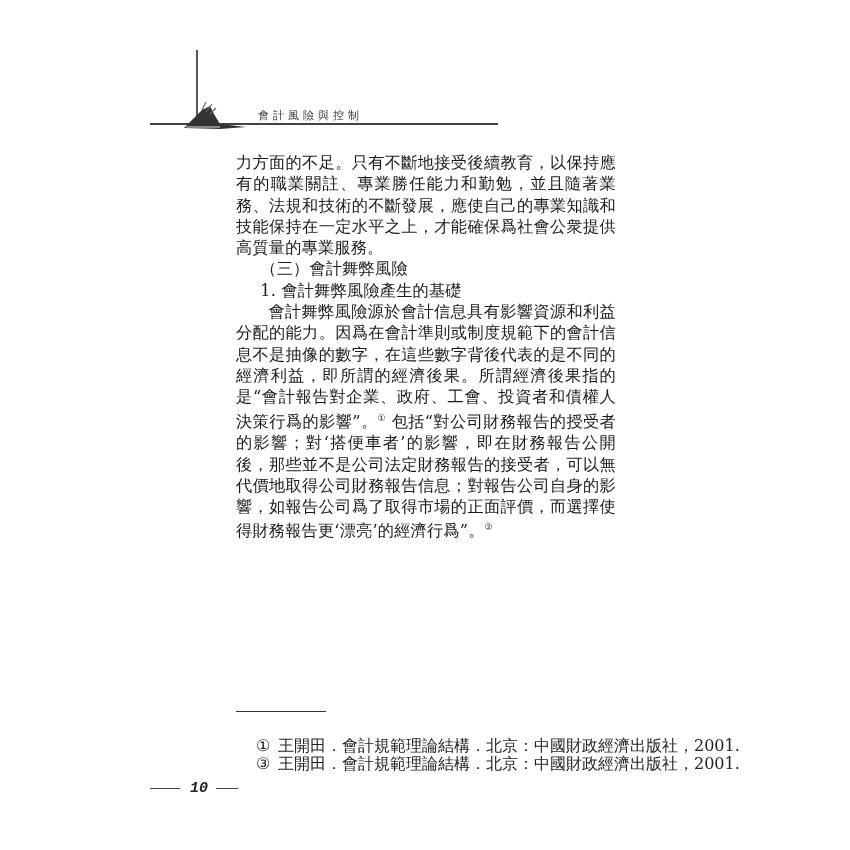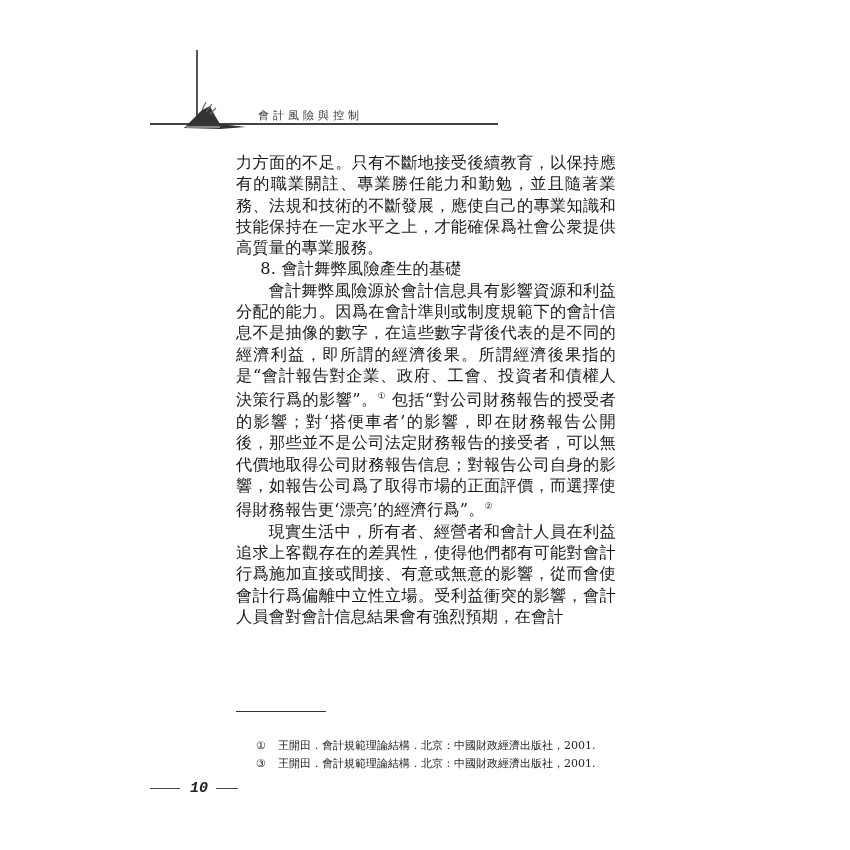--- a/index.html
+++ b/index.html
@@ -16,21 +16,21 @@
     }
     .body-text {
       position: absolute; left: 236px; top: 152px; width: 380px;
       font-size: 16.2px; line-height: 21.3px; text-align: justify; letter-spacing: 0.2px;
     }
     .body-text p { margin: 0; text-indent: 2em; }
     .body-text p.noindent { text-indent: 0; }
     .body-text p.subhead { text-indent: 1.5em; }
     sup.note { font-size: 9px; vertical-align: super; }
     .fn-rule { position: absolute; left: 236px; top: 711px; width: 90px; height: 1px; background: #333; }
-    .footnotes { position: absolute; left: 256px; top: 737px; font-size: 11px; line-height: 17.5px; color: #222; }
+    .footnotes { position: absolute; left: 256px; top: 737px; font-size: 16px; line-height: 17.5px; color: #222; }
     .footnotes .fn { white-space: nowrap; }
     .footnotes .mark { display: inline-block; width: 22px; }
     .folio { position: absolute; left: 150px; top: 780px; font-size: 15px; font-style: italic; font-weight: bold;
       font-family: Liberation Mono, monospace; color: #222; }
     .folio .dash { display: inline-block; height: 1px; background: #444; vertical-align: middle; }
     .folio .d1 { width: 30px; margin-right: 10px; }
     .folio .d2 { width: 22px; margin-left: 8px; }
   </style>
 </head>
 <body>
@@ -39,23 +39,23 @@
 <div class="hline-header"></div>
 <svg class="book" viewBox="0 0 70 30">
   <path d="M4 28 L22 10 L30 6 L34 14 L40 24 L66 27 L40 29 Z" fill="#333"></path>
   <path d="M22 10 L26 2 M26 12 L32 4 M30 14 L36 8" stroke="#666" stroke-width="1.2"></path>
   <path d="M6 27 L40 27" stroke="#ddd" stroke-width="1"></path>
 </svg>
 <div class="running-head">會計風險與控制</div>
 
 <div class="body-text">
   <p class="noindent">力方面的不足。只有不斷地接受後續教育，以保持應有的職業關註、專業勝任能力和勤勉，並且隨著業務、法規和技術的不斷發展，應使自己的專業知識和技能保持在一定水平之上，才能確保爲社會公衆提供高質量的專業服務。</p>
-  <p class="subhead">8. 會計舞弊風險產生的基礎</p>
+  <p class="subhead">（三）會計舞弊風險</p>
+  <p class="subhead">1. 會計舞弊風險產生的基礎</p>
   <p><span>會計舞弊風險源於會計信息具有影響資源和利益分配的能力。因爲在會計準則或制度規範下的會計信息不是抽像的數字，在這些數字背後代表的是不同的經濟利益，即所謂的經濟後果。所謂經濟後果指的是“會計報告對企業、政府、工會、投資者和債權人決策行爲的影響”。</span><sup class="note">①</sup><span> 包括“對公司財務報告的授受者的影響；對‘搭便車者’的影響，即在財務報告公開後，那些並不是公司法定財務報告的接受者，可以無代價地取得公司財務報告信息；對報告公司自身的影響，如報告公司爲了取得市場的正面評價，而選擇使得財務報告更‘漂亮’的經濟行爲”。</span><sup class="note">②</sup></p>
-  <p><span>現實生活中，所有者、經營者和會計人員在利益追求上客觀存在的差異性，使得他們都有可能對會計行爲施加直接或間接、有意或無意的影響，從而會使會計行爲偏離中立性立場。受利益衝突的影響，會計人員會對會計信息結果會有強烈預期，在會計</span></p>
 </div>
 
 <div class="fn-rule"></div>
 <div class="footnotes">
   <div class="fn"><span class="mark">①</span><span>王開田．會計規範理論結構．北京：中國財政經濟出版社，2001.</span></div>
   <div class="fn"><span class="mark">③</span><span>王開田．會計規範理論結構．北京：中國財政經濟出版社，2001.</span></div>
 </div>
 
 <div class="folio">
   <span class="dash d1"></span><span>10</span><span class="dash d2"></span>

